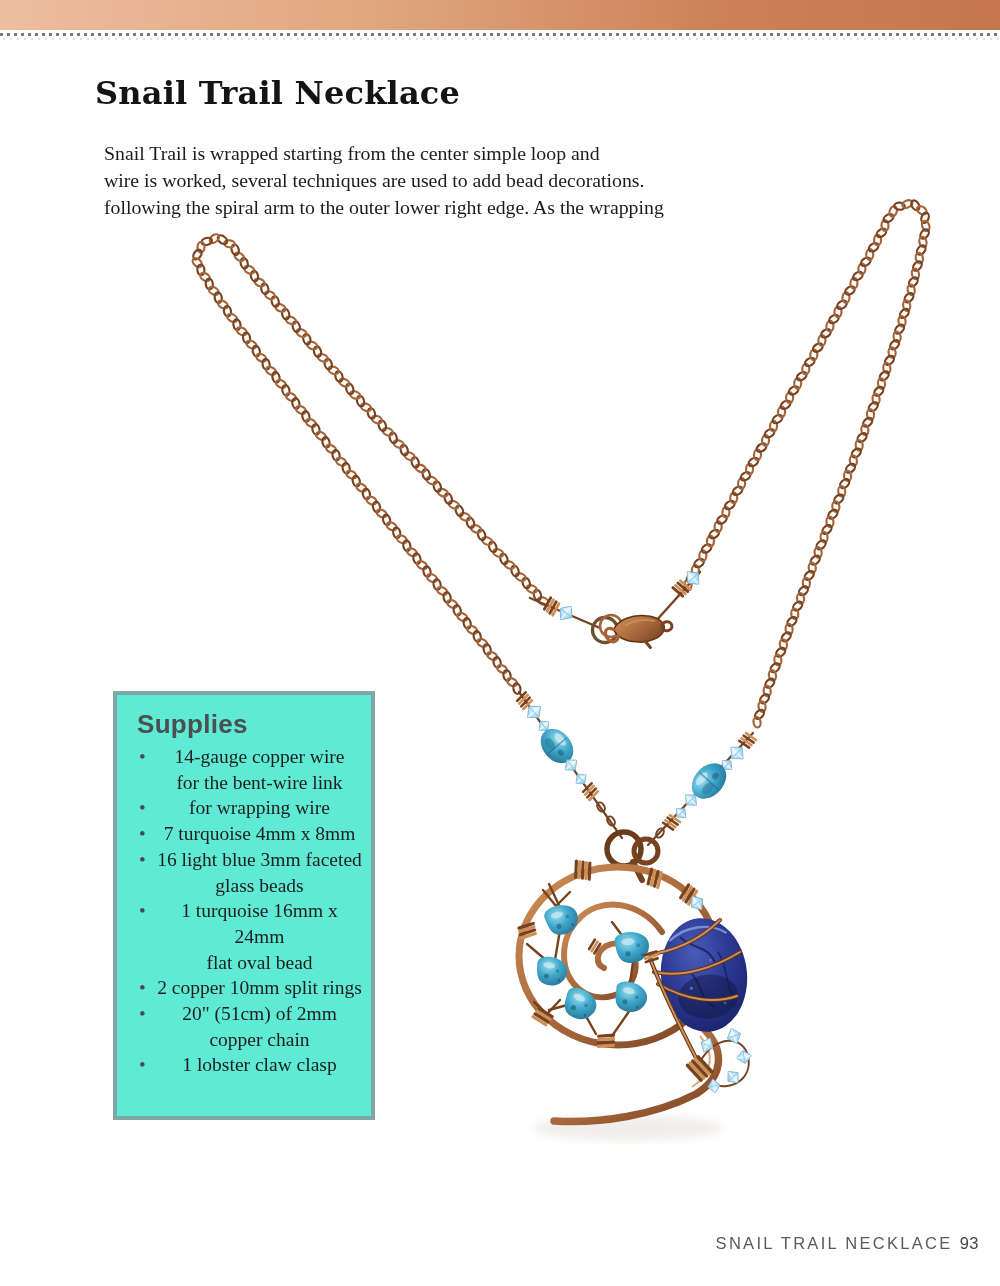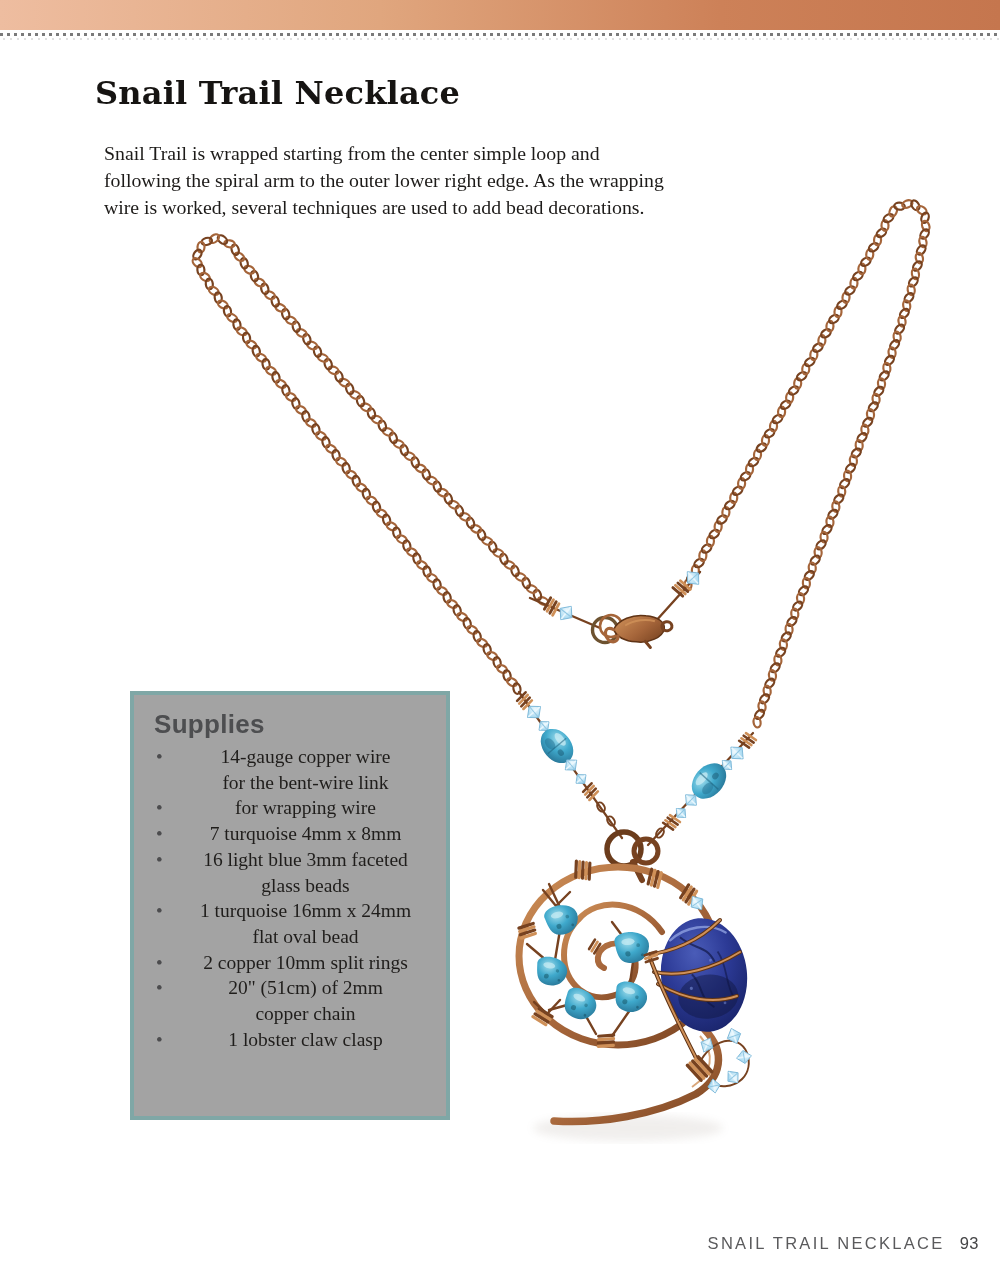--- a/index.html
+++ b/index.html
@@ -10,52 +10,52 @@
   .dotted-rule{position:absolute;top:33px;left:0;right:0;height:3px;
         background:repeating-linear-gradient(to right,#7a7a7a 0 2.6px,transparent 2.6px 7px);}
   .dotted-rule2{position:absolute;top:38px;left:3px;right:0;height:2px;opacity:.45;
         background:repeating-linear-gradient(to right,#bdbdbd 0 2px,transparent 2px 7px);}
   .page-title{position:absolute;left:95px;top:74px;margin:0;
         font-family:"DejaVu Serif", serif;font-weight:700;font-size:32px;color:#161412;
         letter-spacing:0.2px;}
   .intro{position:absolute;left:95px;top:131px;width:650px;margin:9px;
         font-size:19.8px;line-height:26.8px;color:#1d1b19;}
   .intro span{display:block;}
-  .supplies-box{position:absolute;left:130px;top:691px;width:320px;height:429px;
-        border:4px solid #7fa7a6;background:#a3a3a3;box-sizing:border-box;}
+  .supplies-box{position:absolute;left:113px;top:691px;width:262px;height:429px;
+        border:4px solid #7fa7a6;background:#5eead4;box-sizing:border-box;}
   .supplies-heading{margin:14px 0 4px 20px;
         font-family:"Liberation Sans", sans-serif;font-weight:700;font-size:26px;
         color:#4d4e50;letter-spacing:0.3px;}
   .supplies-list{margin:0;padding:0 8px 0 39px;list-style:none;text-align:center;}
   .supplies-list li{position:relative;font-size:19.5px;line-height:25.7px;color:#1f1d1b;}
   .supplies-list li::before{content:"\2022";position:absolute;left:-17px;top:0;
         color:#4c4c4e;font-size:19px;}
   .supplies-list li span{display:block;}
   .supplies-list li span:empty{display:none;}
   .page-footer{position:absolute;right:45px;top:1234px;
         font-family:"Liberation Sans", sans-serif;font-size:16.5px;letter-spacing:2.3px;
         color:#5a5a5c;}
-  .page-footer .page-number{margin-left:15px;color:#454547;letter-spacing:0.5px;}
+  .page-footer .page-number{margin-left:7px;color:#454547;letter-spacing:0.5px;}
   .necklace-svg{position:absolute;left:0;top:0;width:1000px;height:1286px;}
 </style>
 </head>
 <body>
 
 <div class="page">
 
   <div class="header-bar"></div>
   <div class="dotted-rule"></div>
   <div class="dotted-rule2"></div>
 
   <h1 class="page-title">Snail Trail Necklace</h1>
 
   <p class="intro">
     <span>Snail Trail is wrapped starting from the center simple loop and</span>
+    <span>wire is worked, several techniques are used to add bead decorations.</span>
     <span>following the spiral arm to the outer lower right edge. As the wrapping</span>
-    <span>wire is worked, several techniques are used to add bead decorations.</span>
   </p>
 
   <svg class="necklace-svg" viewBox="0 0 1000 1286" id="necklace">
       <defs>
         <radialGradient id="gTurq" cx="38%" cy="32%" r="80%">
           <stop offset="0%" stop-color="#9fdcec"></stop>
           <stop offset="45%" stop-color="#3fa9cc"></stop>
           <stop offset="100%" stop-color="#256f90"></stop>
         </radialGradient>
         <radialGradient id="gBic" cx="40%" cy="35%" r="85%">

